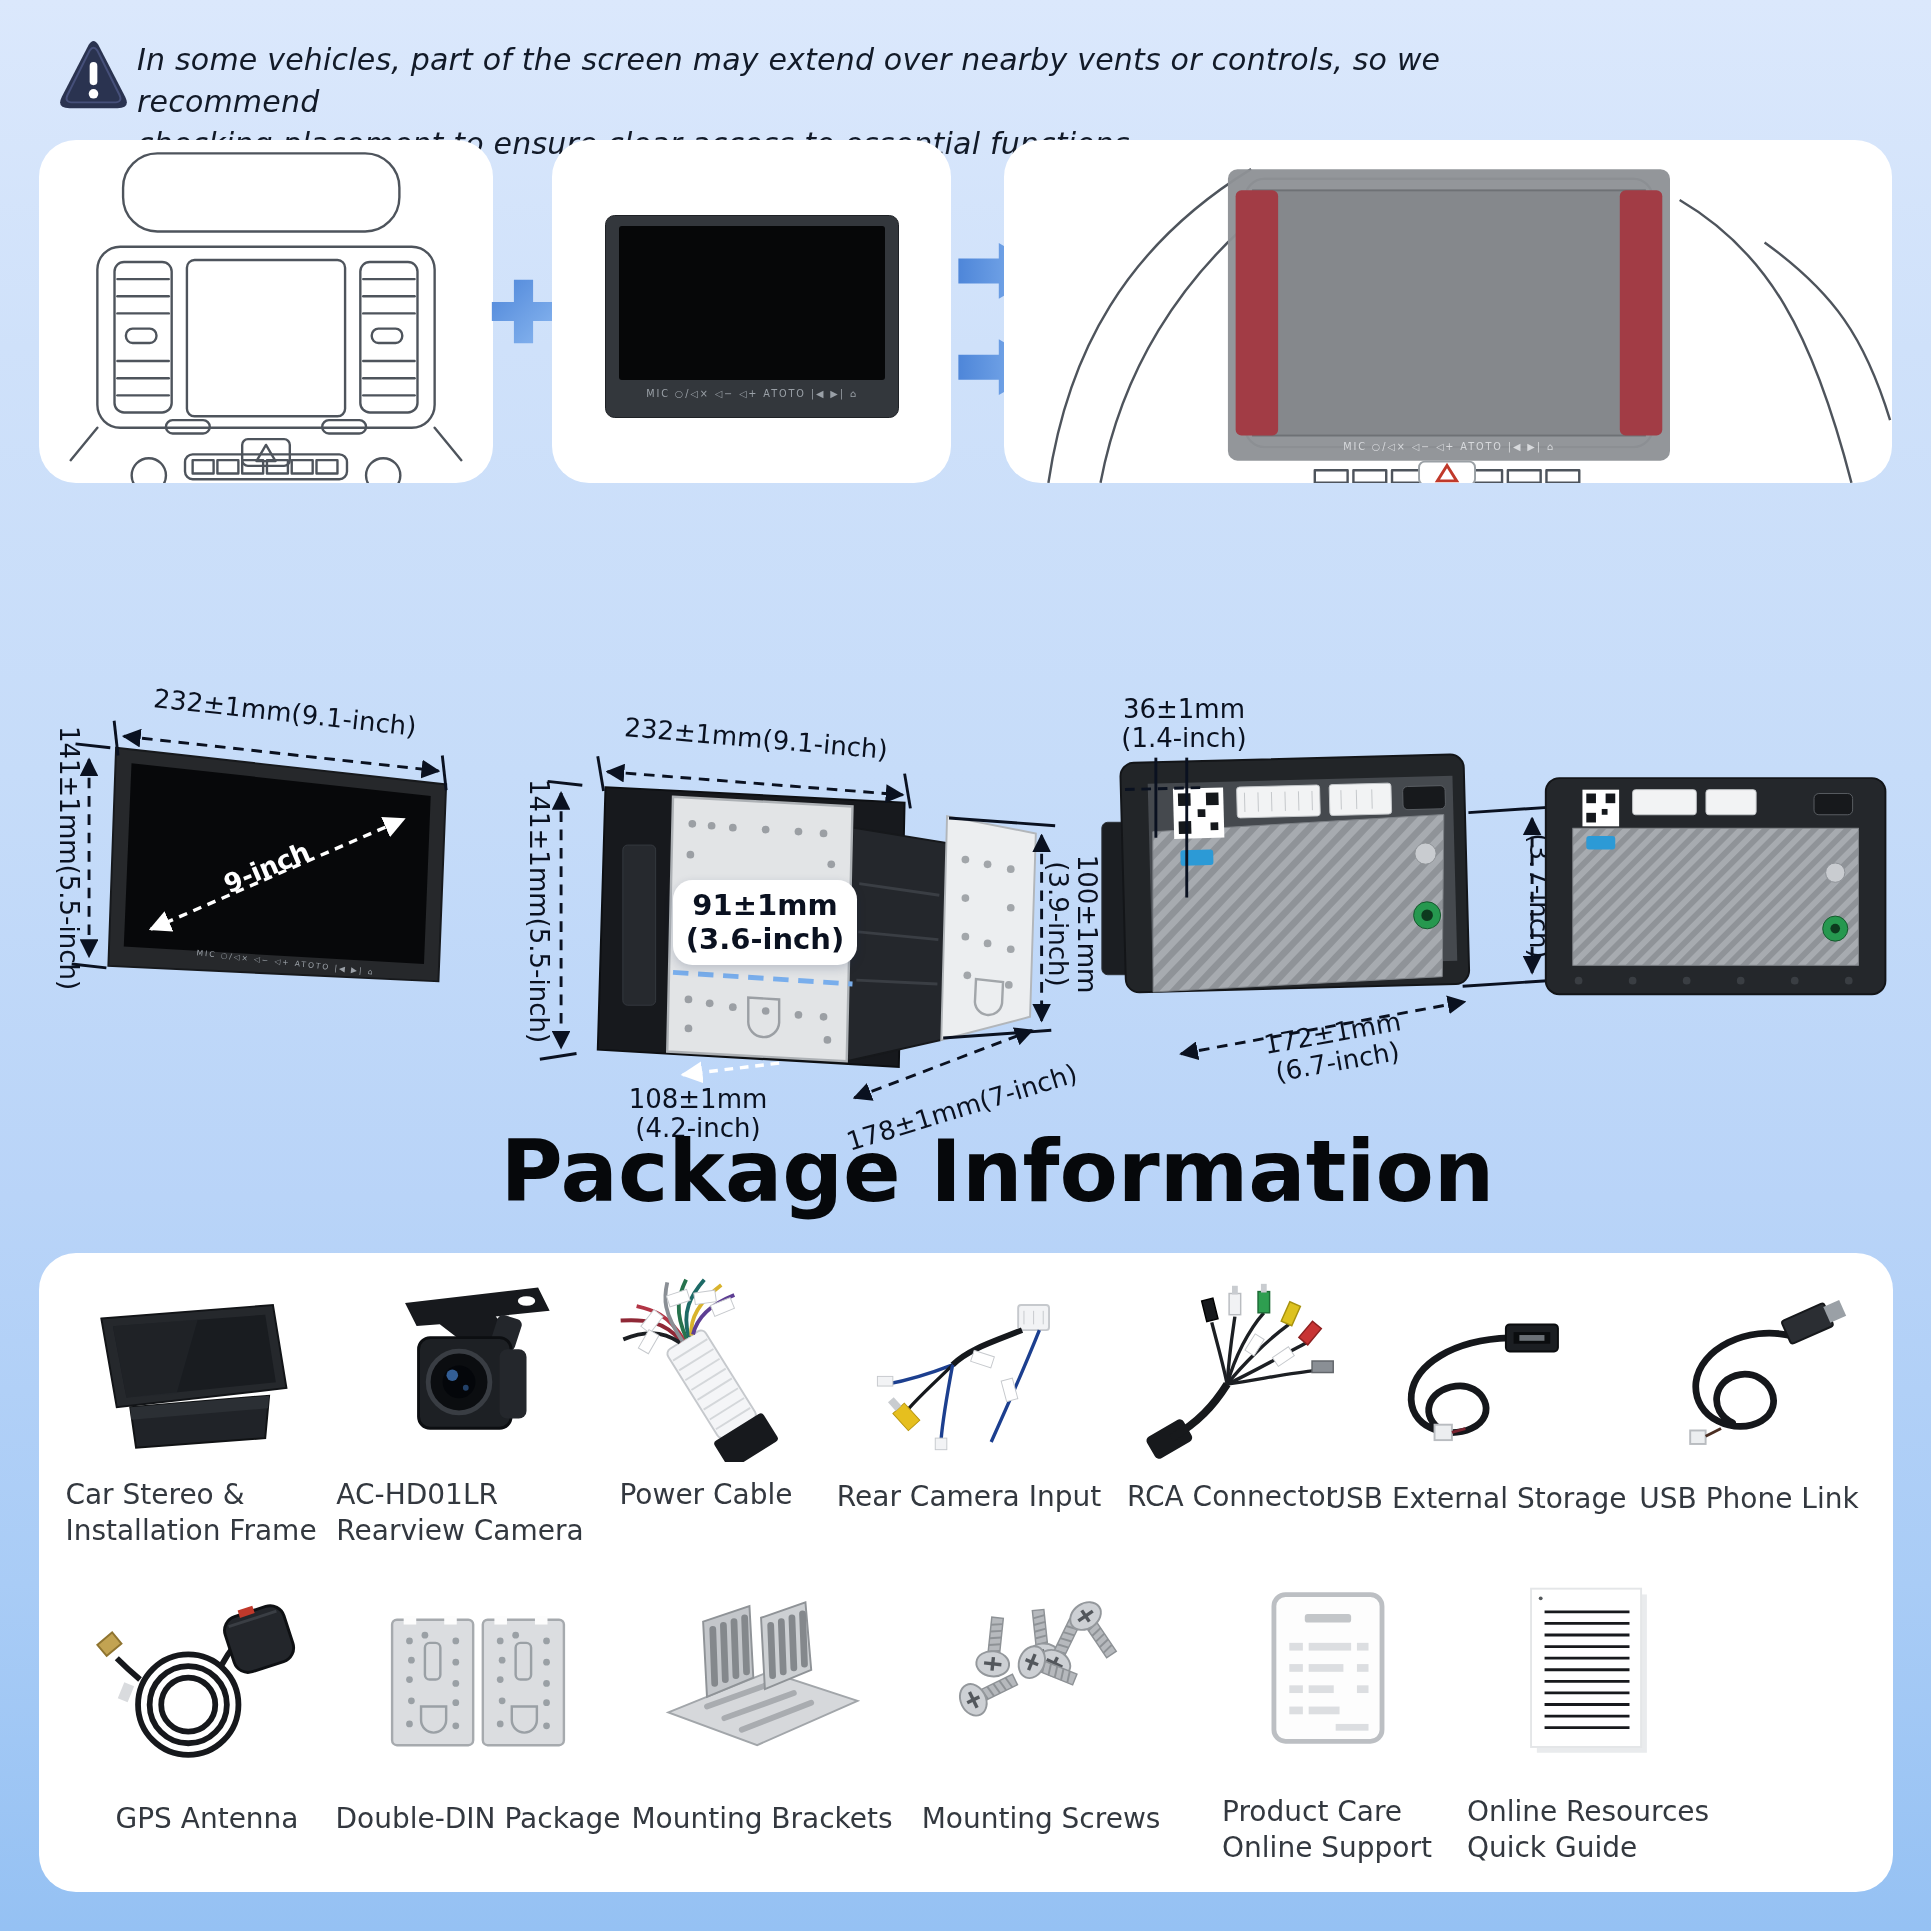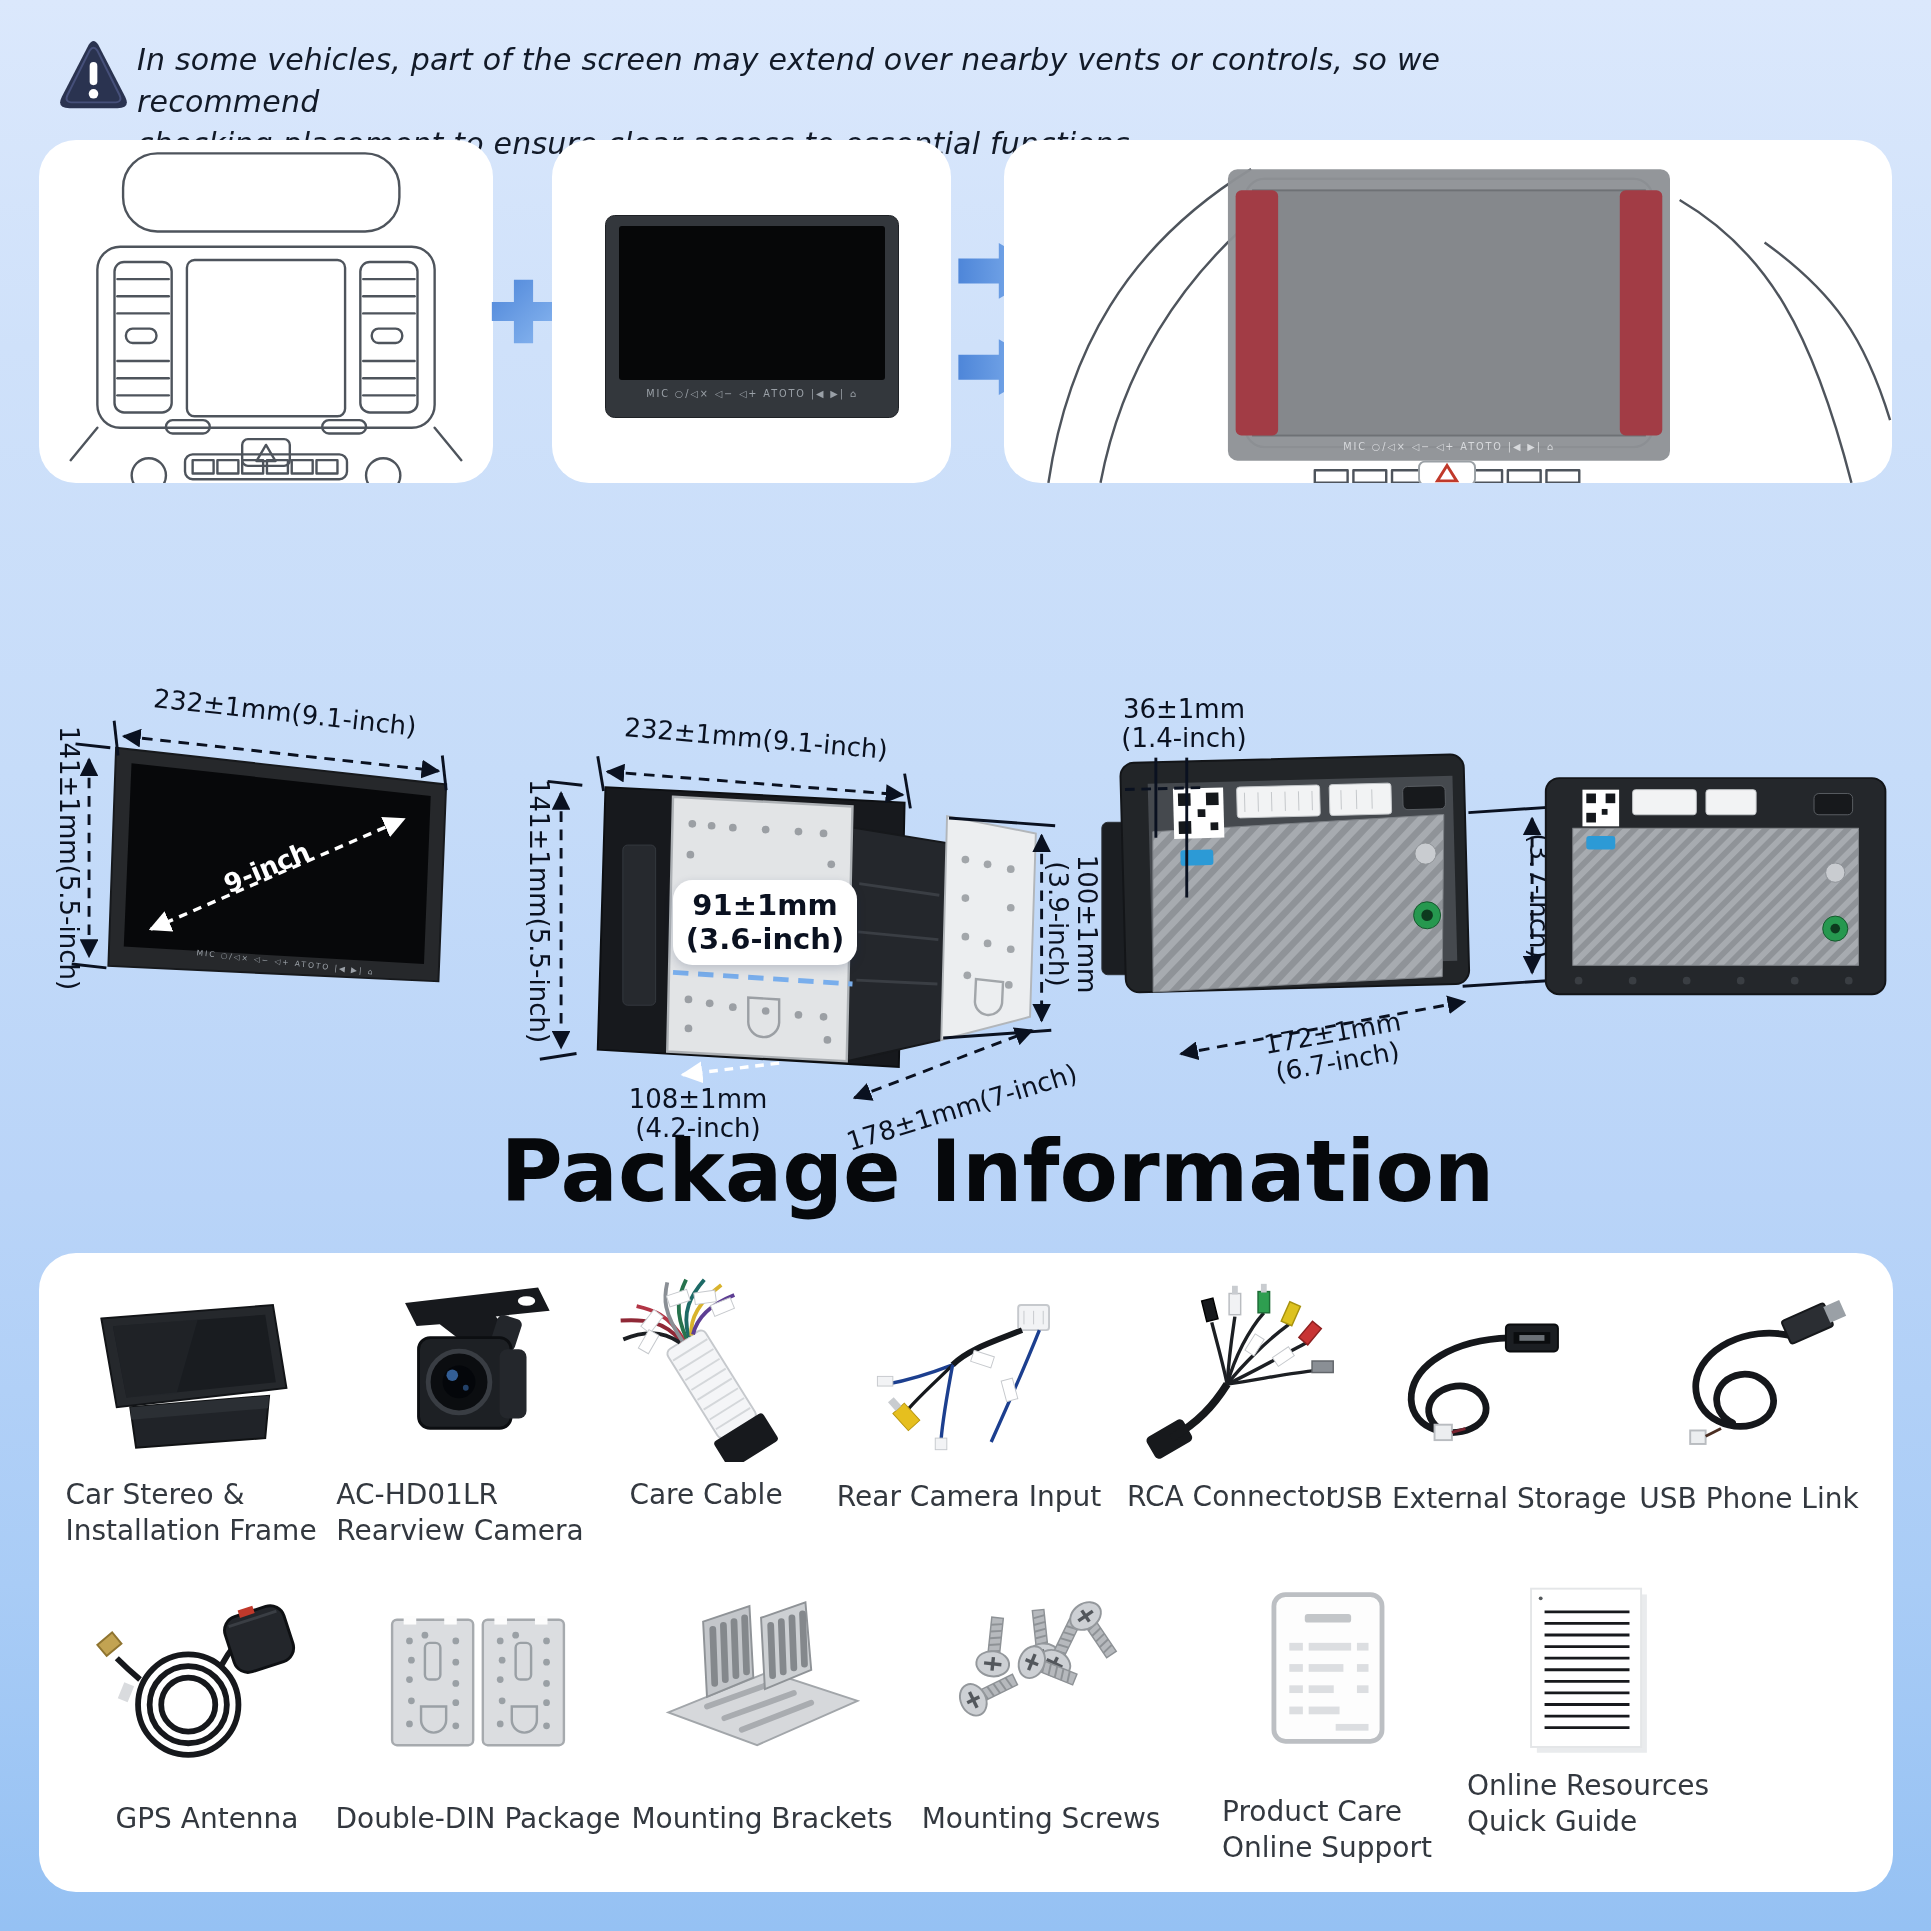--- a/index.html
+++ b/index.html
@@ -477,21 +477,21 @@
         <rect x="198" y="34" width="18" height="18" fill="#9aa0a6"></rect>
       </g>
       <rect x="54" y="154" width="16" height="14" fill="#eceef0" stroke="#b9bcc0" stroke-width="2"></rect>
       <line x1="70" y1="160" x2="86" y2="152" stroke="#4a2e22" stroke-width="3"></line>
     </svg>
 
     <div class="pkg-label" style="left:152px;top:224px">Car Stereo &amp;
 Installation Frame</div>
     <div class="pkg-label" style="left:421px;top:224px">AC-HD01LR
 Rearview Camera</div>
-    <div class="pkg-label" style="left:667px;top:224px">Care Cable</div>
+    <div class="pkg-label" style="left:667px;top:224px">Power Cable</div>
     <div class="pkg-label" style="left:930px;top:226px">Rear Camera Input</div>
     <div class="pkg-label" style="left:1193px;top:226px">RCA Connector</div>
     <div class="pkg-label" style="left:1437px;top:228px">USB External Storage</div>
     <div class="pkg-label" style="left:1710px;top:228px">USB Phone Link</div>
 
     <svg class="pkg-img" style="left:156px;top:326px" width="222" height="203" viewBox="0 0 230 210">
       <g fill="none" stroke="#16181c" stroke-width="6">
         <circle cx="108" cy="130" r="52"></circle>
           <circle cx="108" cy="130" r="40"></circle>
           <circle cx="108" cy="130" r="28"></circle>
@@ -614,18 +614,18 @@
         <line x1="70" y1="158" x2="158" y2="158"></line>
       </g>
     </svg>
 
     <div class="pkg-label" style="left:168px;top:548px">GPS Antenna</div>
     <div class="pkg-label" style="left:439px;top:548px">Double-DIN Package</div>
     <div class="pkg-label" style="left:723px;top:548px">Mounting Brackets</div>
     <div class="pkg-label" style="left:1002px;top:548px">Mounting Screws</div>
     <div class="pkg-label" style="left:1288px;top:541px">Product Care
 Online Support</div>
-    <div class="pkg-label" style="left:1549px;top:515px">Online Resources
+    <div class="pkg-label" style="left:1549px;top:541px">Online Resources
 Quick Guide</div>
   </div>
 
 </div>
 
 
 </body></html>

